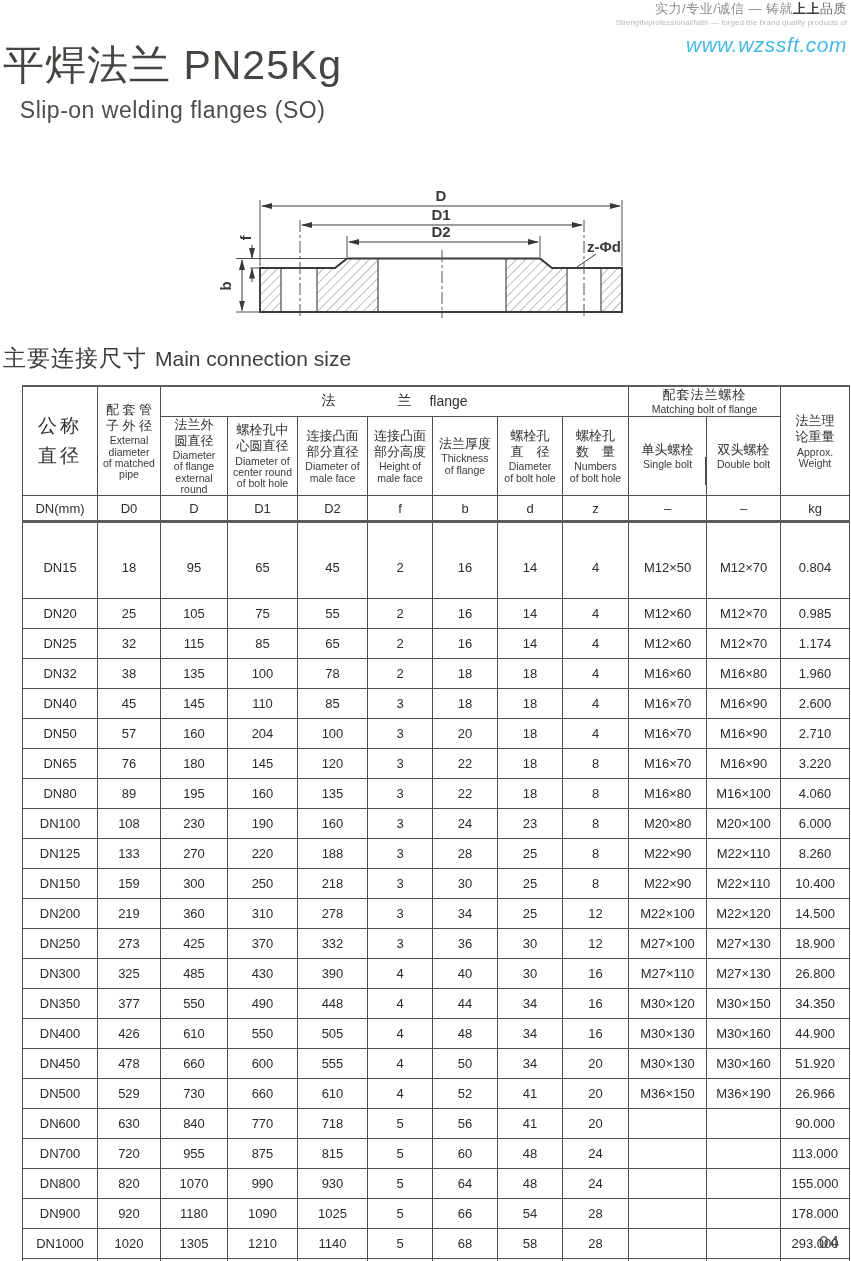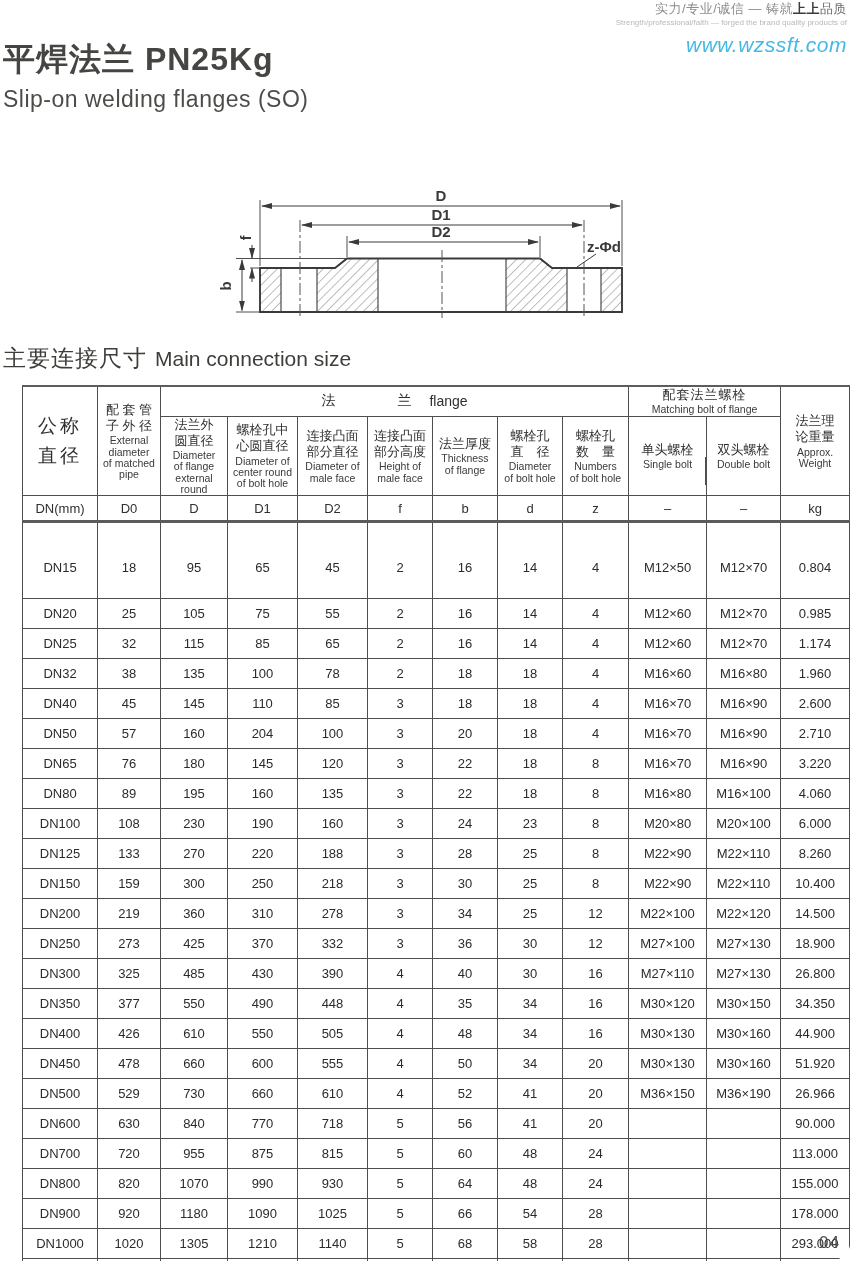--- a/index.html
+++ b/index.html
@@ -1,29 +1,29 @@
 <!DOCTYPE html>
 <html><head>
 <meta charset="utf-8">
 <style>
   html,body{margin:0;padding:0;background:#fff;}
   .page{position:relative;width:851px;height:1261px;background:#ffffff;overflow:hidden;
-        font-family:"Liberation Sans","DejaVu Sans",sans-serif;color:#2f2f2f;border-radius:21px;}
+        font-family:"Liberation Sans","DejaVu Sans",sans-serif;color:#2f2f2f;}
 
   
   .brand{position:absolute;top:2px;right:4px;text-align:right;line-height:1.15;}
   .brand .slogan{font-size:13px;color:#8c8c8c;letter-spacing:0.5px;}
   .brand .slogan .bold{font-weight:bold;color:#3c3c3c;}
   .brand .slogan .suffix{color:#6b6b6b;}
   .brand .slogan-en{font-size:8px;color:#b9b9b9;margin-top:1px;}
   .brand .site{font-size:21px;font-style:italic;color:#45b9e6;margin-top:6px;letter-spacing:0.5px;}
 
   
   .title{position:absolute;left:3px;top:38px;}
-  .title .zh{font-size:32px;color:#454542;letter-spacing:1px;font-weight:700;}
+  .title .zh{font-size:41px;color:#454542;letter-spacing:1px;font-weight:400;}
   .title .en{font-size:23px;color:#4c4c49;margin-top:4px;font-weight:400;letter-spacing:0.5px;text-align:center;}
 
   
   .diagram{position:absolute;left:200px;top:180px;}
   .diagram text{font-family:"Liberation Sans","DejaVu Sans",sans-serif;fill:#3a3a3a;}
 
   
   .section-heading{position:absolute;left:3px;top:343px;}
   .section-heading .zh{font-size:23px;color:#3d3d3a;letter-spacing:1px;}
   .section-heading .en{font-size:21px;color:#3d3d3a;margin-left:8px;}
@@ -437,21 +437,21 @@
           <td>M27×130</td>
           <td>26.800</td>
         </tr>
         <tr>
           <td>DN350</td>
           <td>377</td>
           <td>550</td>
           <td>490</td>
           <td>448</td>
           <td>4</td>
-          <td>35</td>
+          <td>44</td>
           <td>34</td>
           <td>16</td>
           <td>M30×120</td>
           <td>M30×150</td>
           <td>34.350</td>
         </tr>
         <tr>
           <td>DN400</td>
           <td>426</td>
           <td>610</td>

